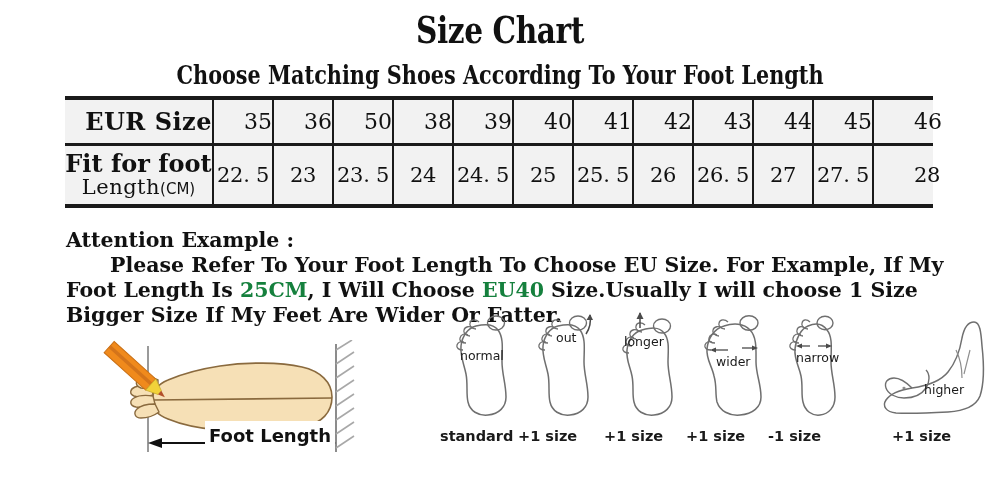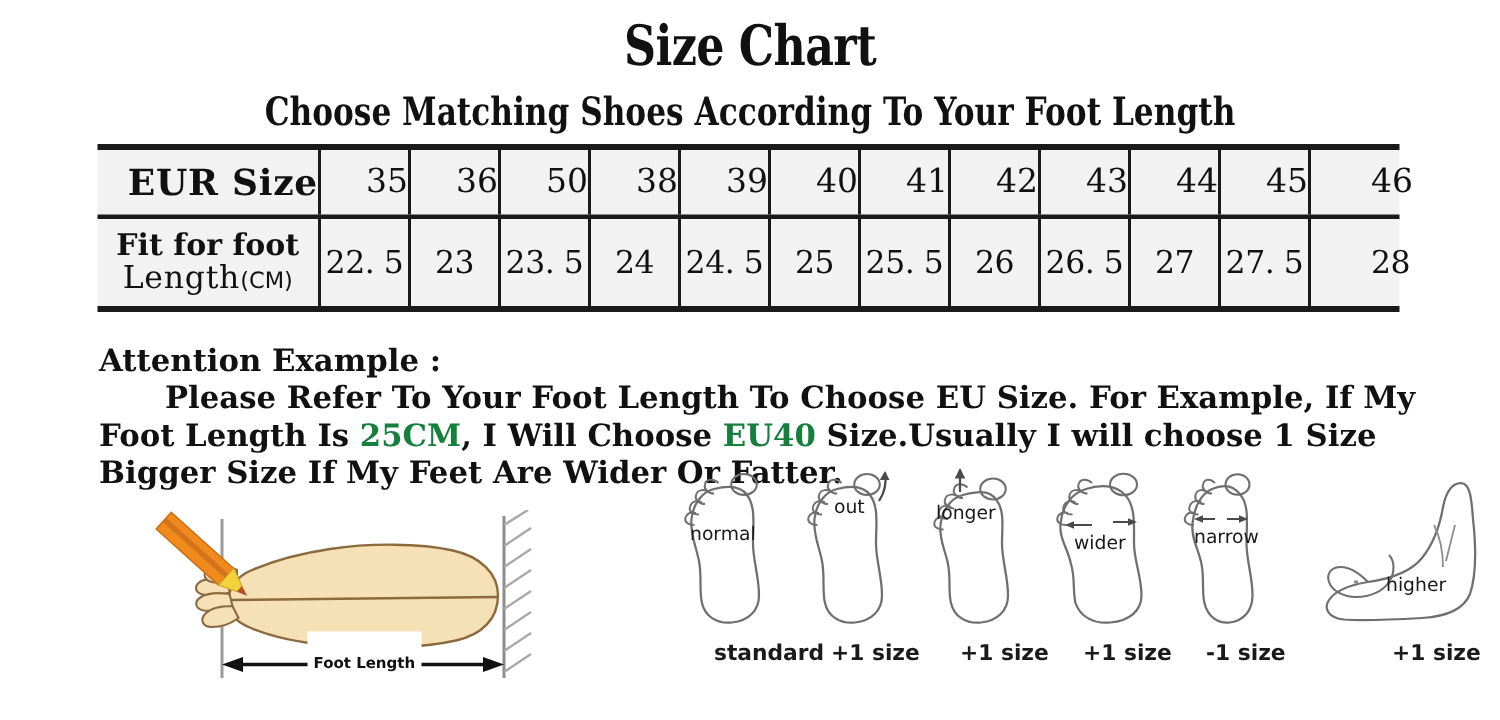--- a/index.html
+++ b/index.html
@@ -65,21 +65,21 @@
   }
   #size-table tr.head-row td { height: 46px; text-align: right; }
   #size-table tr.data-row td { height: 62px; }
   #size-table tr.head-row td { border-bottom: 3px solid #1a1a1a; }
   #size-table td.rowlabel {
     border-left: none;
     width: 148px;
     line-height: 1.05;
   }
   #size-table td.rowlabel .l1 {
-    display: block; font-weight: bold; font-size: 20px;
+    display: block; font-weight: bold; font-size: 24px;
   }
   #size-table td.rowlabel .l2 {
     display: block; font-weight: normal; font-size: 21px;
     letter-spacing: 0.5px;
   }
   #size-table td.rowlabel .l2 .cm {
     font-family: "DejaVu Sans", sans-serif;
     font-size: 15px;
     letter-spacing: 0;
   }
@@ -109,24 +109,24 @@
   #foot-diagram {
     position: absolute;
     left: 96px; top: 340px;
     width: 270px; height: 120px;
   }
   .fl-label {
     position: absolute;
     left: 205px; top: 421px;
     font-family: "DejaVu Sans", sans-serif;
     font-weight: bold;
-    font-size: 10px;
+    font-size: 18px;
     color: #111111;
     background: #ffffff;
-    padding: 16px 4px;
+    padding: 4px 4px;
     white-space: nowrap;
   }
 
   
   #foot-types {
     position: absolute;
     left: 430px; top: 308px;
     width: 560px; height: 112px;
   }
   .ftype-caps {
@@ -134,21 +134,20 @@
     left: 430px; top: 428px;
     width: 560px; height: 24px;
   }
   .ftype-caps span {
     position: absolute;
     font-family: "DejaVu Sans", sans-serif;
     font-weight: bold;
     font-size: 14.5px;
     color: #1a1a1a;
     white-space: nowrap;
-    margin-left: 36px;
   }
   .inner-lbl {
     font-family: "DejaVu Sans", sans-serif;
     font-size: 12.5px;
     fill: #1a1a1a;
   }
 </style>
 </head>
 <body>
 

